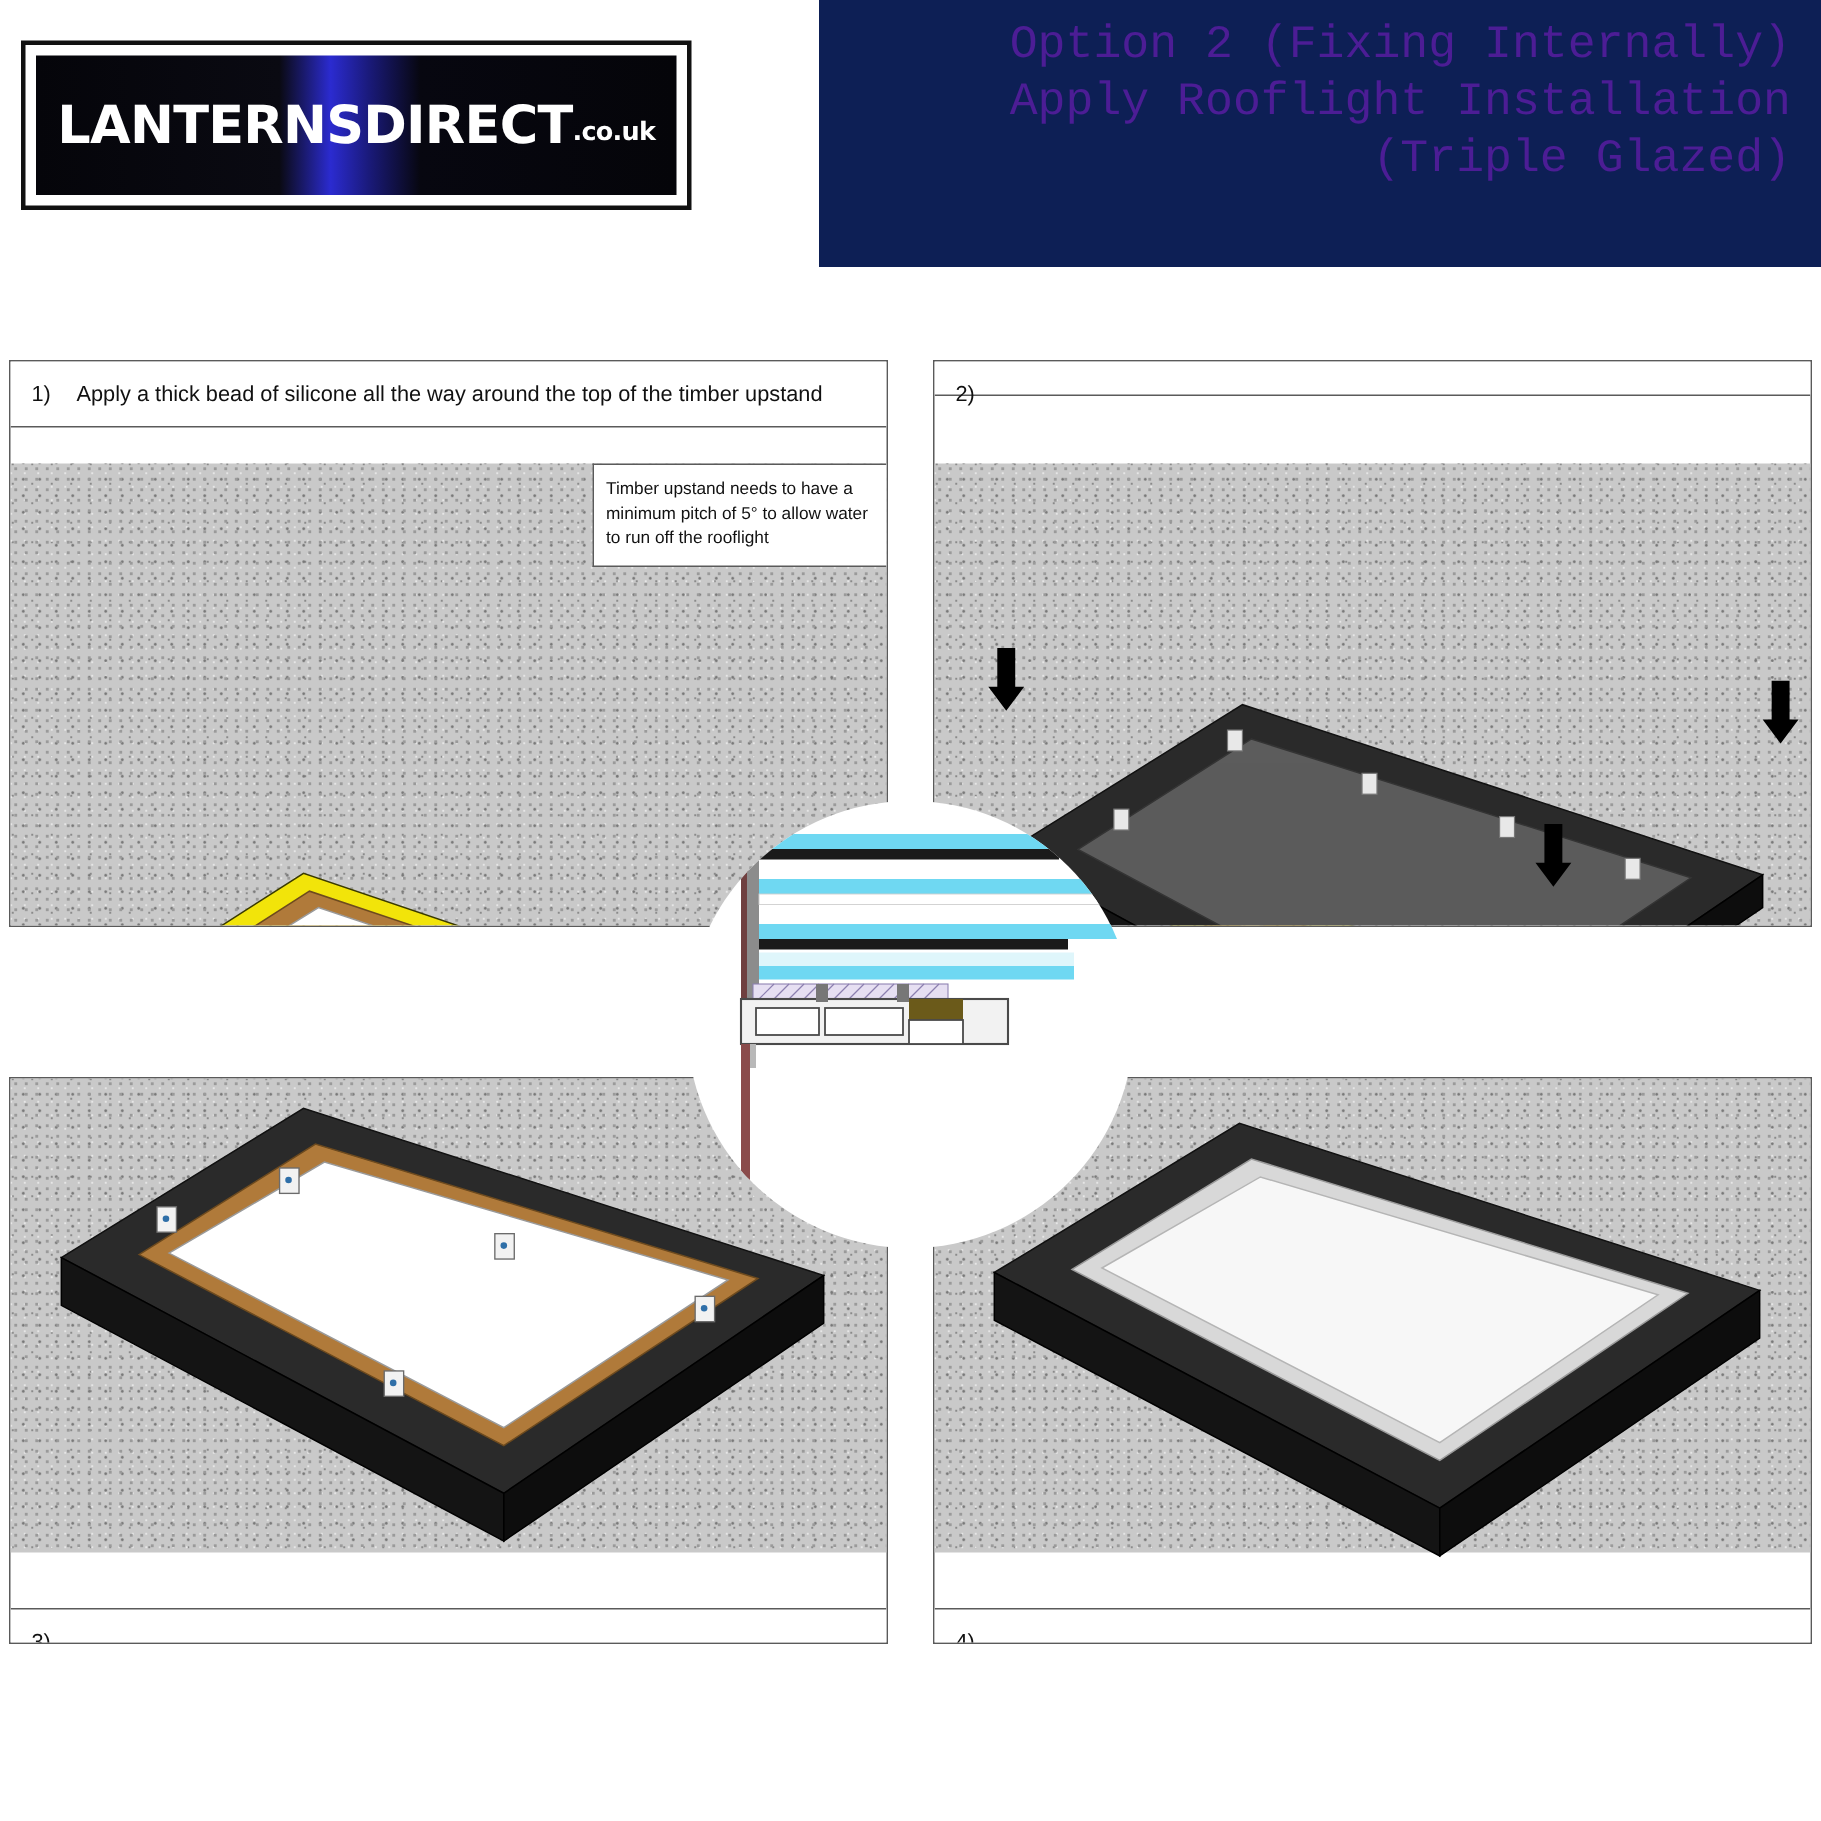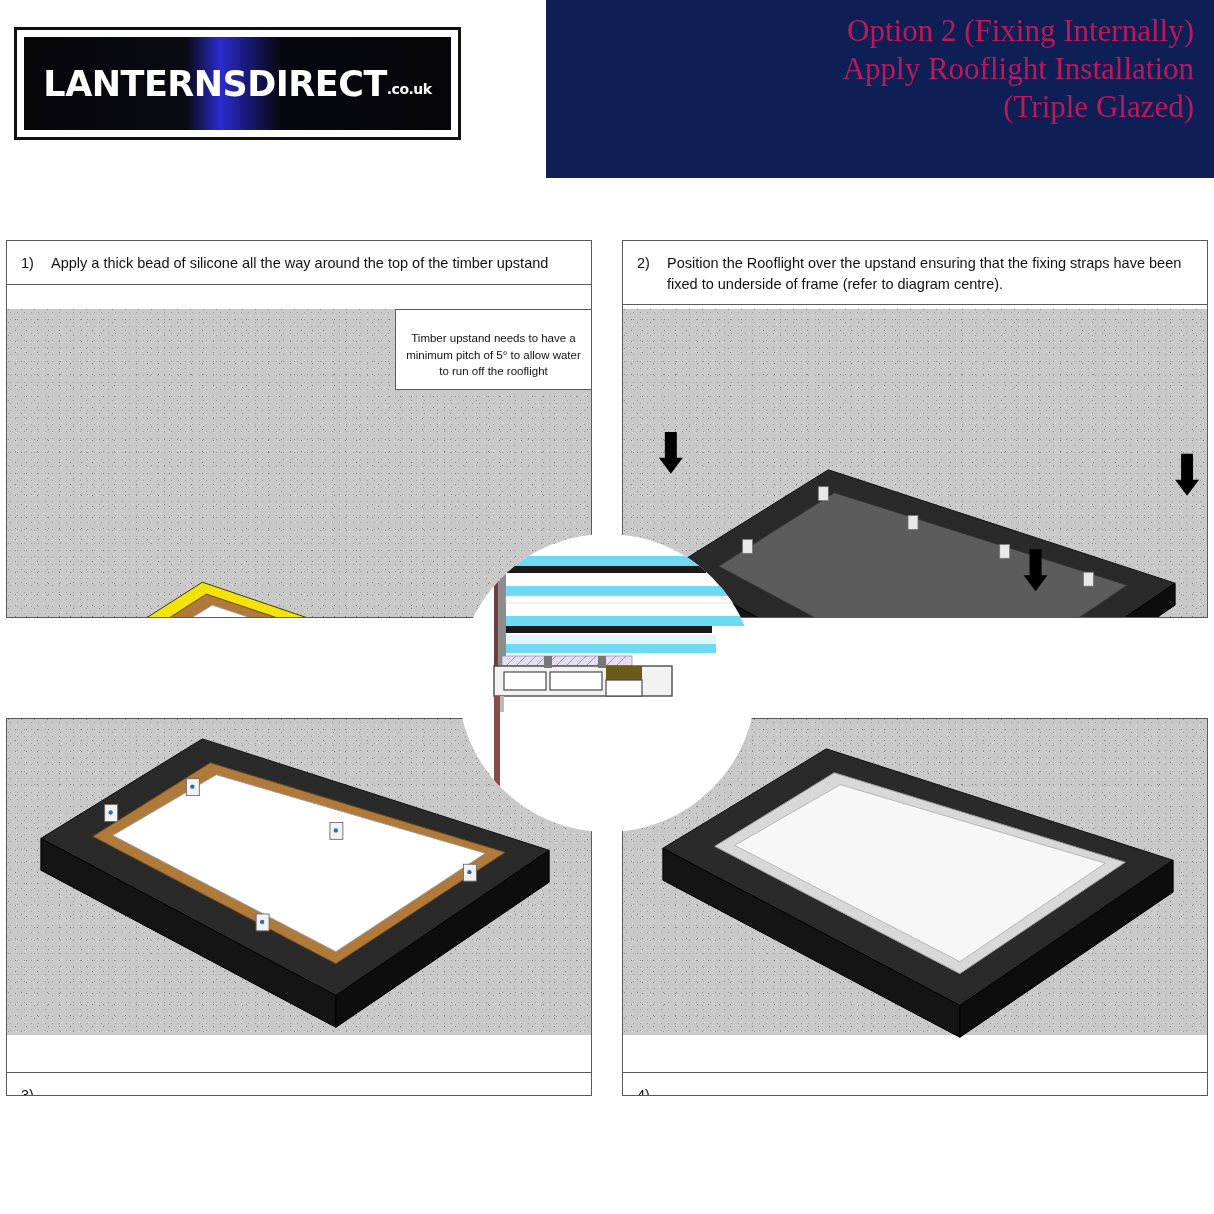--- a/index.html
+++ b/index.html
@@ -29,22 +29,22 @@
     width: 668px;
     height: 178px;
     background: #0d1f55;
   }
   .header-title {
     position: absolute;
     top: 12px;
     left: 566px;
     width: 628px;
     text-align: right;
-    color: #be185d;
-    font-family: Liberation Serif, serif;
+    color: #4c1d95;
+    font-family: Liberation Mono, monospace;
     font-size: 31px;
     line-height: 1.22;
     font-weight: 400;
     letter-spacing: 0px;
   }
   .header-title .ln {
     display: block;
     white-space: nowrap;
   }
 
@@ -75,21 +75,21 @@
     white-space: nowrap;
     font-family: "DejaVu Sans", sans-serif;
     font-size: 35px;
     font-weight: bold;
     letter-spacing: -0.5px;
   }
   .logo-text .w1 { color: #ffffff; }
   .logo-text .w2 { color: #ffffff; text-align: right; }
   .logo-text .w3 {
     color: #ffffff;
-    font-size: 14px;
+    font-size: 17px;
     font-weight: bold;
     vertical-align: 2px;
   }
 
   
   .panel {
     position: absolute;
     border: 1px solid #5a5a5a;
     box-sizing: border-box;
     background: #ffffff;
@@ -152,24 +152,23 @@
   
   .note {
     position: absolute;
     right: 0px;
     top: 68px;
     width: 196px;
     border: 1px solid #5a5a5a;
     border-right: none;
     background: #ffffff;
     box-sizing: border-box;
-    padding: 20px 8px 9px 8px;
+    padding: 8px 8px 9px 8px;
     font-size: 11.5px;
     line-height: 1.45;
-    text-align: center;
     color: #111;
     z-index: 7;
   }
 
   
   .art { position: absolute; inset: 0; }
   .art svg { display: block; width: 100%; height: 100%; }
 
   
   .detail {
@@ -234,21 +233,20 @@
       </g>
     </svg>
   </div>
 
   <div class="note">Timber upstand needs to have a minimum pitch of 5° to allow water to run off the rooflight</div>
 </div>
 
 <div class="panel p2">
   <div class="caption">
     <span class="num">2)</span>
-    <span class="txt">Position the Rooflight over the upstand ensuring that the fixing straps have been fixed to underside of frame (refer to diagram centre).</span>
   </div>
 
   <div class="roof"></div>
 
   <div class="art">
     <svg viewBox="0 0 586 378" preserveAspectRatio="none">
 
       <polygon points="40,452 200,352 548,466 334,612" fill="#f2e40a" stroke="#3a3a00" stroke-width="1"></polygon>
       <polygon points="64,450 204,364 524,467 334,596" fill="#b07a3a" stroke="#6d4a1e" stroke-width="1"></polygon>
       <polygon points="86,448 210,375 502,468 334,582" fill="#ffffff" stroke="#9a9a9a" stroke-width="1"></polygon>

